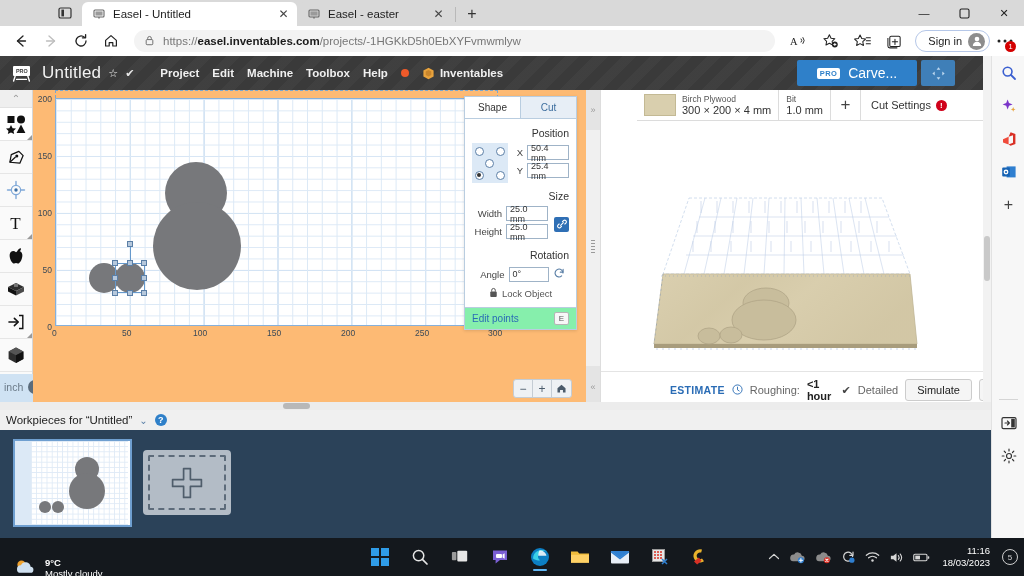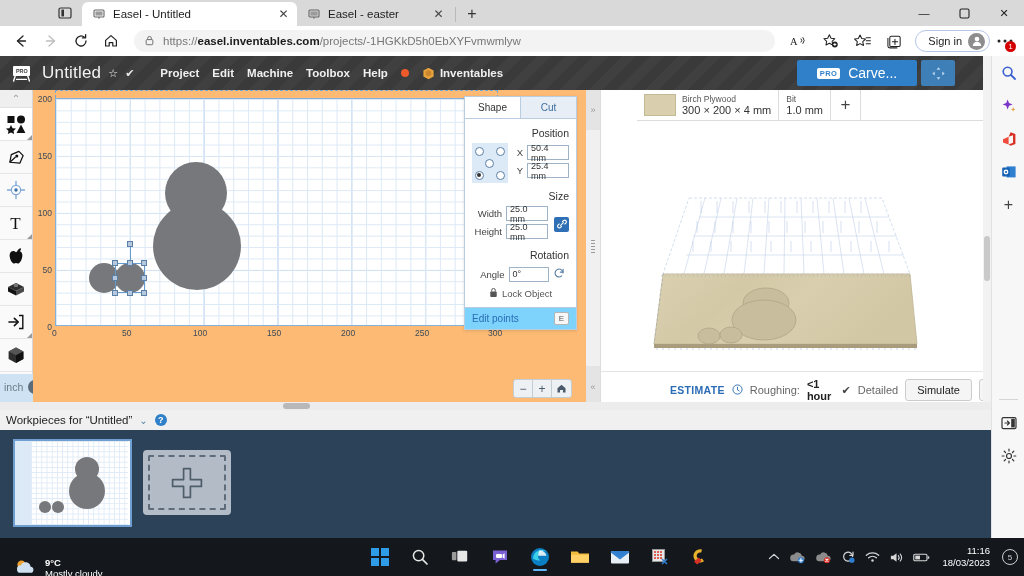--- a/index.html
+++ b/index.html
@@ -131,21 +131,21 @@
   .sp-h { text-align: right; font-size: 10.5px; color: #333; margin: 3px 0 4px; }
   .anchor { width: 40px; height: 40px; background: #dce9f6; display:grid; grid-template-columns:1fr 1fr 1fr; grid-template-rows:1fr 1fr 1fr; padding:2px;}
   .anchor i { width: 9px; height: 9px; border: 1px solid #5b7fa6; border-radius: 50%; background:#fff; display:block; margin:auto; }
   .anchor i.on { background: #fff; position: relative; }
   .anchor i.on::after { content:''; position:absolute; inset:1.5px; border-radius:50%; background:#333; }
   .fld-row { display: flex; align-items: center; gap: 4px; margin-bottom: 3px; }
   .fld-lbl { font-size: 9.5px; color: #444; text-align: right; }
   .fld { border: 1px solid #9fb3c7; height: 15px; font-size: 9px; color: #333; padding: 0 3px; display:flex;align-items:center; background:#fff;}
   .linkbtn { width: 15px; height: 15px; background: #2f6fb5; border-radius: 2px; display:flex;align-items:center;justify-content:center;color:#fff;font-size:8px;}
   .lock-row { display:flex; align-items:center; justify-content:center; gap:4px; font-size:9.5px; color:#555; margin-top:4px;}
-  .edit-points { border-top: 1px solid #b9cde0; background:#7dd3fc; height: 22px; display:flex; align-items:center; justify-content:space-between; padding: 0 7px; }
+  .edit-points { border-top: 1px solid #b9cde0; background:#86efac; height: 22px; display:flex; align-items:center; justify-content:space-between; padding: 0 7px; }
   .ep-txt { font-size: 10px; color: #2a6cb5; }
   .kbd { border: 1px solid #b5b5b5; border-radius: 2px; font-size: 8px; color:#555; padding: 1px 4px; background:#f7f7f7;}
 
   
   .divider { position: absolute; top: 34px; left: 586px; width: 14px; height: 318px; background:#f0f0f0;}
   .dv-seg { background:#e4e4e4; display:flex;align-items:center;justify-content:center;color:#9a9a9a;font-size:9px;}
 
   
   .preview { position: absolute; top: 34px; left: 600px; width: 391px; height: 318px; background:#fff; border-left:1px solid #ddd;}
   .matbar { display: flex; height: 31px; border-bottom: 1px solid #dcdcdc; background:#fff; margin-left: 36px; }
@@ -615,20 +615,24 @@
             <span class="mc-bot">300 × 200 × 4 mm</span>
           </span>
         </div>
         <div class="matcell">
           <span class="mc-stack">
             <span class="mc-top">Bit</span>
             <span class="mc-bot">1.0 mm</span>
           </span>
         </div>
         <div class="plus-cell">+</div>
+        <div class="cutset">
+          <span>Cut Settings</span>
+          <span class="err-ico">!</span>
+        </div>
       </div>
 
       <div class="stage">
         <svg width="391" height="250" viewBox="0 0 391 250">
 
           <g opacity="0.55" stroke="#7f9fd0" stroke-width="0.5" fill="none">
             <polygon points="88,77 281,77 309,153 62,153" fill="#ffffff" stroke="#5b86c0" stroke-dasharray="3,2"></polygon>
             <path d="M98,96 L288,96 M92,115 L296,115 M85,134 L303,134"></path>
             <path d="M104,77 L83,153 M120,77 L103,153 M136,77 L123,153 M152,77 L143,153 M168,77 L163,153 M184,77 L183,153 M200,77 L203,153 M216,77 L223,153 M232,77 L243,153 M248,77 L263,153 M264,77 L283,153"></path>
             <g stroke="#6c8fc4">

